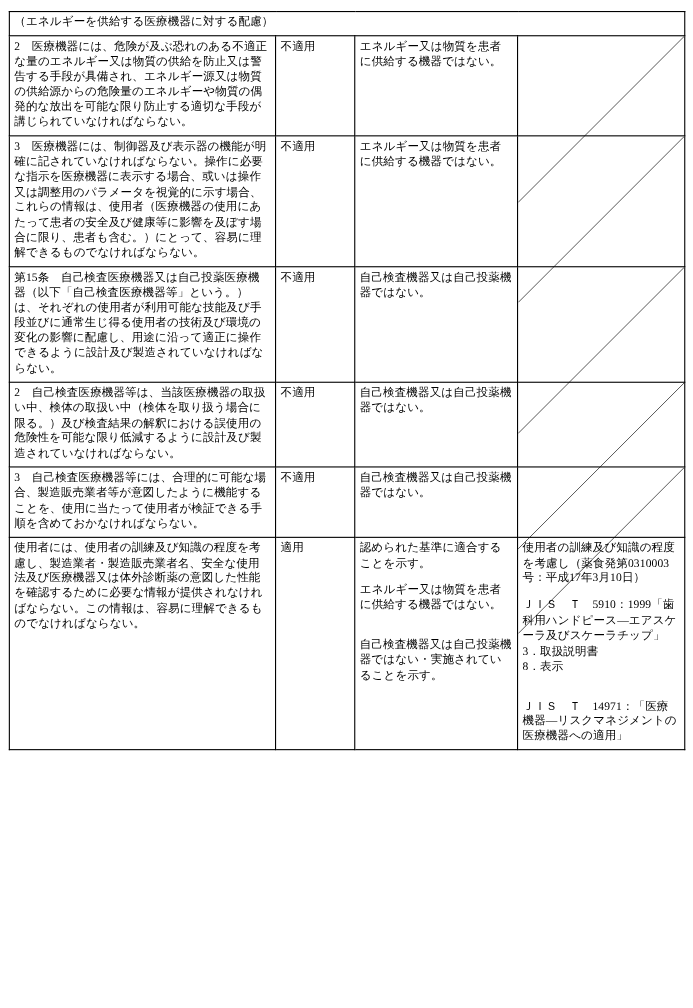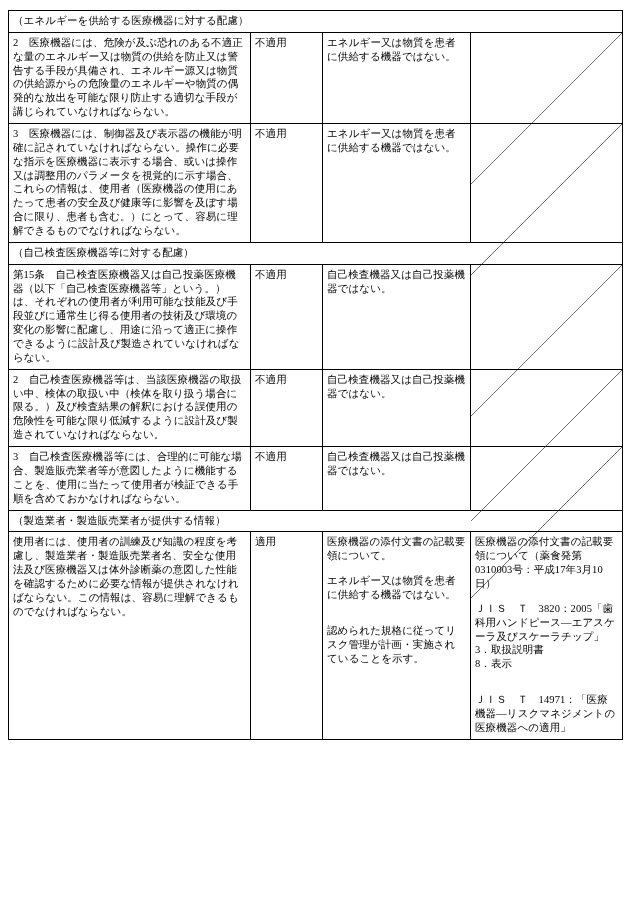--- a/index.html
+++ b/index.html
@@ -93,23 +93,20 @@
         <td class="diagcell">
           <div class="svgbox">
             <svg viewBox="0 0 100 100" preserveAspectRatio="none">
                 <line x1="0" y1="100" x2="100" y2="0" stroke="#000" stroke-width="0.6" vector-effect="non-scaling-stroke"></line>
               </svg>
           </div>
         </td>
       </tr>
 
       <tr>
-        <td class="section" colspan="4">（自己検査医療機器等に対する配慮）</td>
-      </tr>
-      <tr>
         <td>第15条　自己検査医療機器又は自己投薬医療機器（以下「自己検査医療機器等」という。）は、それぞれの使用者が利用可能な技能及び手段並びに通常生じ得る使用者の技術及び環境の変化の影響に配慮し、用途に沿って適正に操作できるように設計及び製造されていなければならない。</td>
         <td>不適用</td>
         <td>自己検査機器又は自己投薬機器ではない。</td>
         <td class="diagcell">
           <div class="svgbox">
             <svg viewBox="0 0 100 100" preserveAspectRatio="none">
                 <line x1="0" y1="100" x2="100" y2="0" stroke="#000" stroke-width="0.6" vector-effect="non-scaling-stroke"></line>
               </svg>
           </div>
         </td>
@@ -133,37 +130,34 @@
         <td class="diagcell">
           <div class="svgbox">
             <svg viewBox="0 0 100 100" preserveAspectRatio="none">
                 <line x1="0" y1="100" x2="100" y2="0" stroke="#000" stroke-width="0.6" vector-effect="non-scaling-stroke"></line>
               </svg>
           </div>
         </td>
       </tr>
 
       <tr>
-        <td class="section" colspan="4">（製造業者・製造販売業者が提供する情報）</td>
-      </tr>
-      <tr>
         <td>使用者には、使用者の訓練及び知識の程度を考慮し、製造業者・製造販売業者名、安全な使用法及び医療機器又は体外診断薬の意図した性能を確認するために必要な情報が提供されなければならない。この情報は、容易に理解できるものでなければならない。</td>
         <td>適用</td>
         <td>
-          <span class="blockline">医療機器の添付文書の記載要領について。</span>
+          <span class="blockline">認められた基準に適合することを示す。</span>
           <span class="blockline gap"></span>
           <span class="blockline">エネルギー又は物質を患者に供給する機器ではない。</span>
           <span class="blockline gap"></span>
           <span class="blockline gap"></span>
-          <span class="blockline">認められた規格に従ってリスク管理が計画・実施されていることを示す。</span>
+          <span class="blockline">自己検査機器又は自己投薬機器ではない・実施されていることを示す。</span>
         </td>
         <td>
-          <span class="blockline">医療機器の添付文書の記載要領について（薬食発第0310003号：平成17年3月10日）</span>
+          <span class="blockline">使用者の訓練及び知識の程度を考慮し（薬食発第0310003号：平成17年3月10日）</span>
           <span class="blockline gap"></span>
-          <span class="blockline">ＪＩＳ　Ｔ　3820：2005「歯科用ハンドピース—エアスケーラ及びスケーラチップ」</span>
+          <span class="blockline">ＪＩＳ　Ｔ　5910：1999「歯科用ハンドピース—エアスケーラ及びスケーラチップ」</span>
           <span class="blockline">3．取扱説明書</span>
           <span class="blockline">8．表示</span>
           <span class="blockline gap"></span>
           <span class="blockline gap"></span>
           <span class="blockline">ＪＩＳ　Ｔ　14971：「医療機器—リスクマネジメントの医療機器への適用」</span>
         </td>
       </tr>
     </tbody>
   </table>
 

